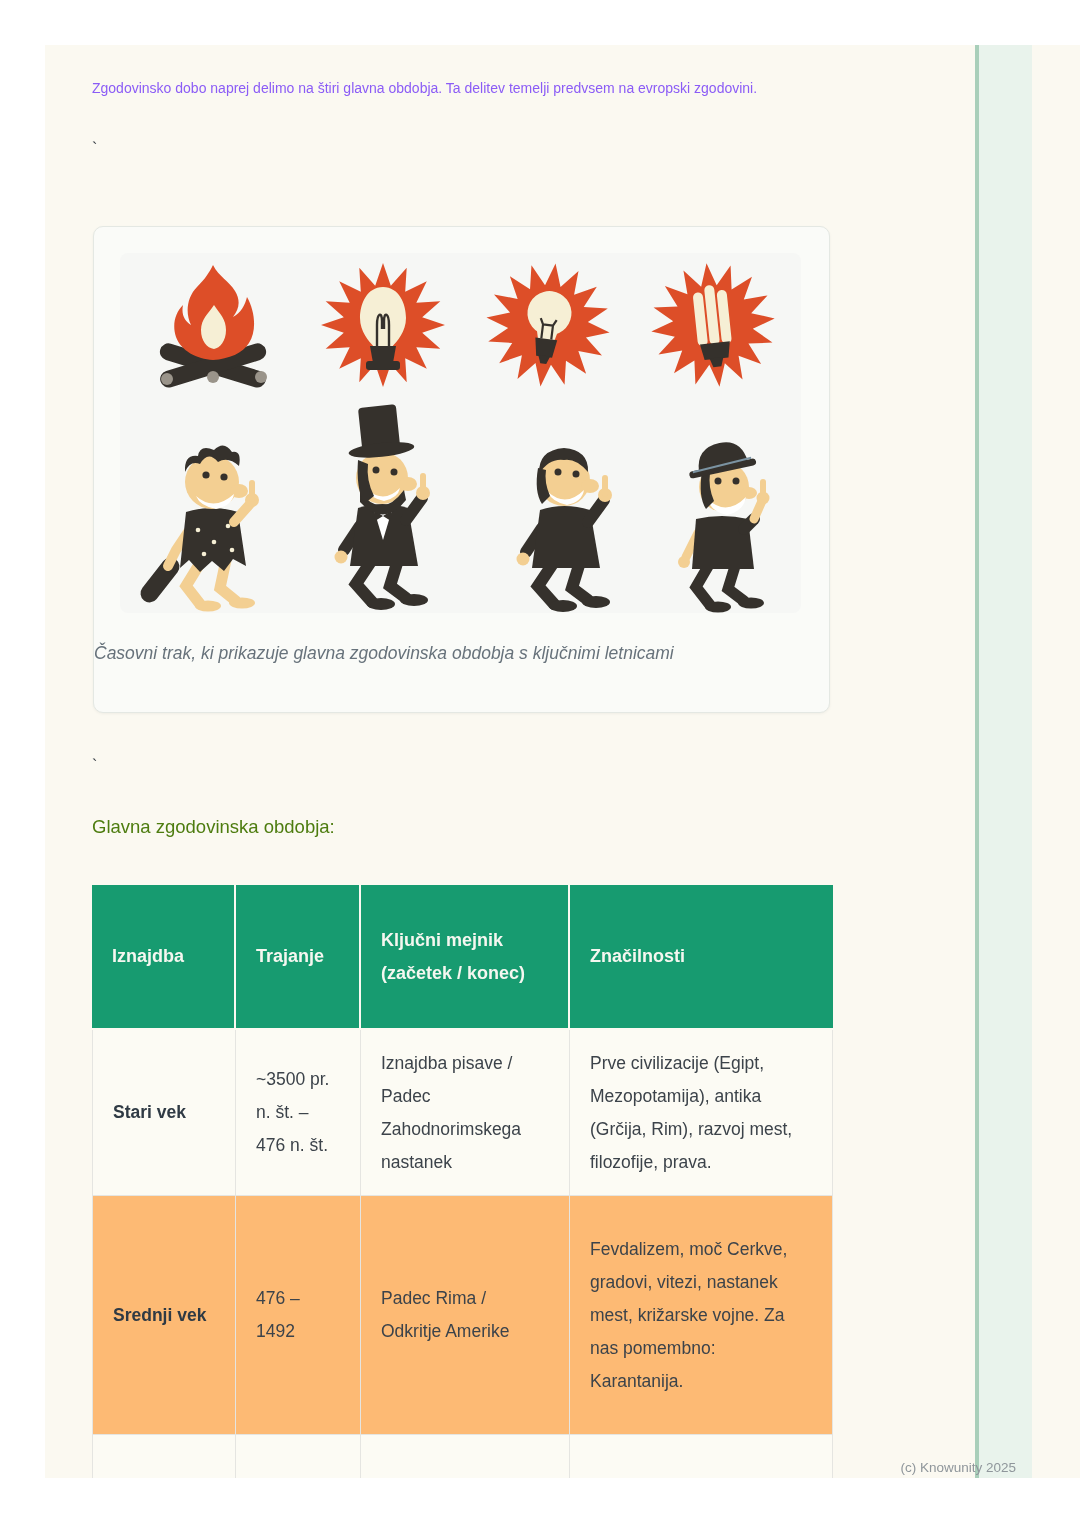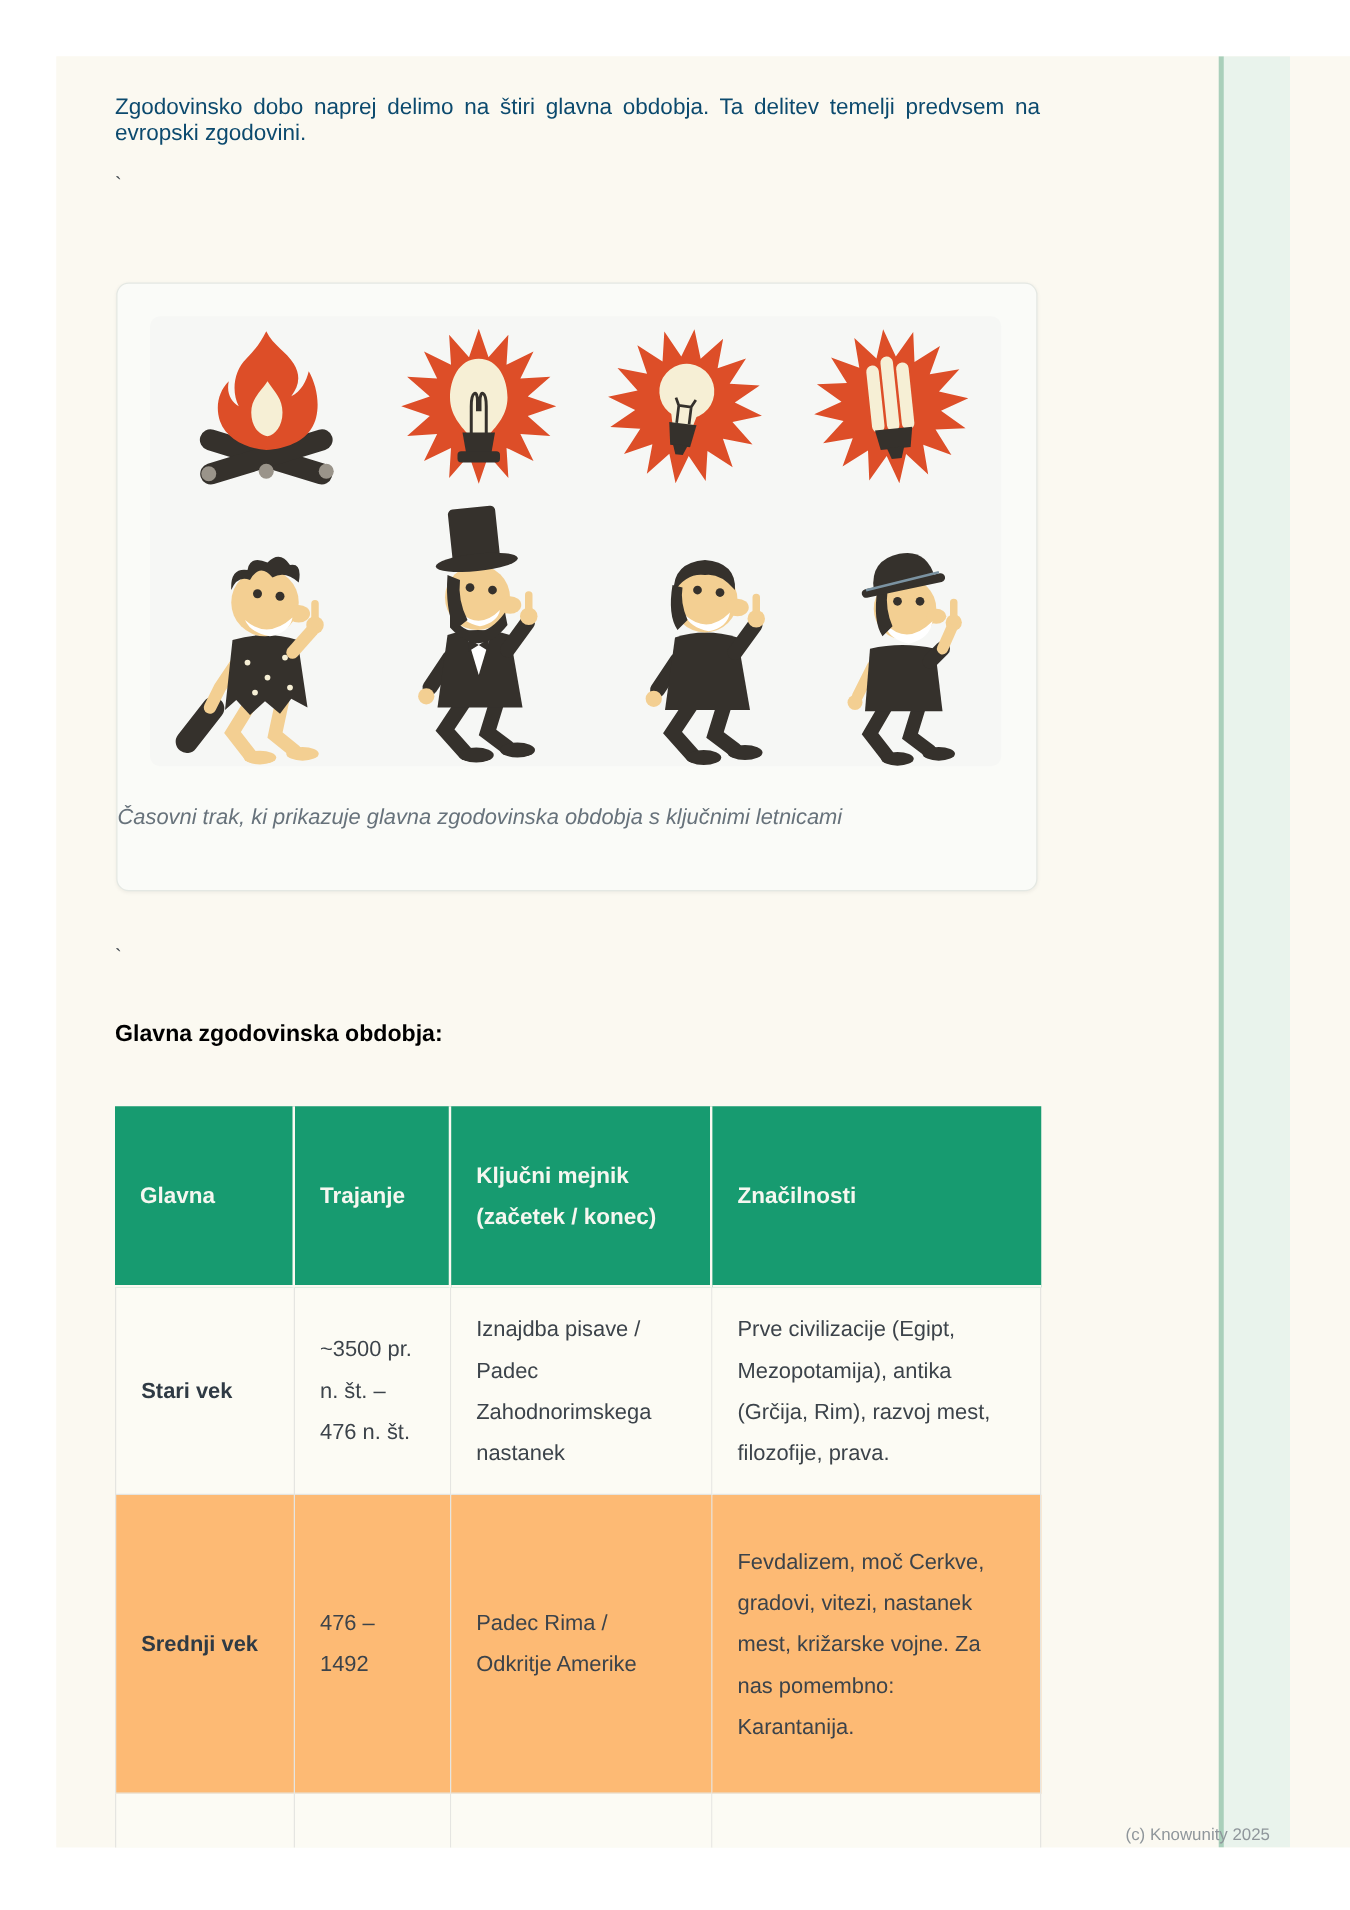--- a/index.html
+++ b/index.html
@@ -11,41 +11,41 @@
   .page{
     position:absolute;left:45px;top:45px;width:1035px;height:1433px;
     background:#fbf9f1;overflow:hidden;
   }
   .stripe{
     position:absolute;left:930px;top:0;width:53px;height:1433px;
     background:#e9f3ec;border-left:4px solid #a9cfba;
   }
   .para{
     position:absolute;left:47px;top:12px;width:740px;
-    font-size:18px;line-height:21px;color:#0c4a6e;text-align:justify;
+    font-size:14px;line-height:35px;color:#8b5cf6;text-align:justify;
   }
   .tick{position:absolute;left:47px;font-size:16px;color:#3a4149;}
   .tick1{top:95px;}
   .tick2{top:712px;}
   .card{
     position:absolute;left:48px;top:181px;width:735px;height:485px;
     background:#fafbf8;border:1px solid #e4e8e3;border-radius:10px;
     box-shadow:0 1px 3px rgba(0,0,0,.05);
   }
   .panel{
     position:absolute;left:26px;top:26px;width:681px;height:360px;
     background:#f6f7f5;border-radius:8px;overflow:hidden;
   }
   .caption{
     position:absolute;left:0;top:416px;width:100%;text-align:left;
     font-style:italic;font-size:17.5px;color:#67727b;
   }
   .heading{
     position:absolute;left:47px;top:771px;
-    font-size:18.5px;font-weight:bold;color:#000000;
+    font-size:18.5px;font-weight:normal;color:#4d7c0f;
   }
   .tblwrap{position:absolute;left:47px;top:840px;}
   table.tbl{border-collapse:separate;border-spacing:0;table-layout:fixed;width:741px;}
   .tbl th{
     background:#179b70;color:#f5f7f0;font-weight:600;text-align:left;
     padding:6px 20px;font-size:18px;line-height:33px;vertical-align:middle;
     border-right:2px solid #fbf9f1;border-bottom:2px solid #fbf9f1;
   }
   .tbl th:last-child{border-right:none;}
   .tbl td{
@@ -226,21 +226,21 @@
   <div class="tblwrap">
     <table class="tbl">
       <colgroup>
         <col style="width:144px">
           <col style="width:125px">
           <col style="width:209px">
           <col style="width:263px">
       </colgroup>
       <tbody>
           <tr class="hdr">
-        <th>Glavna</th>
+        <th>Iznajdba</th>
         <th>Trajanje</th>
         <th>Ključni mejnik (začetek / konec)</th>
         <th>Značilnosti</th>
       </tr>
       <tr class="r1">
         <td>Stari vek</td>
         <td>~3500 pr. n. št. – 476 n. št.</td>
         <td>Iznajdba pisave / Padec Zahodnorimskega nastanek</td>
         <td>Prve civilizacije (Egipt, Mezopotamija), antika (Grčija, Rim), razvoj mest, filozofije, prava.</td>
       </tr>

